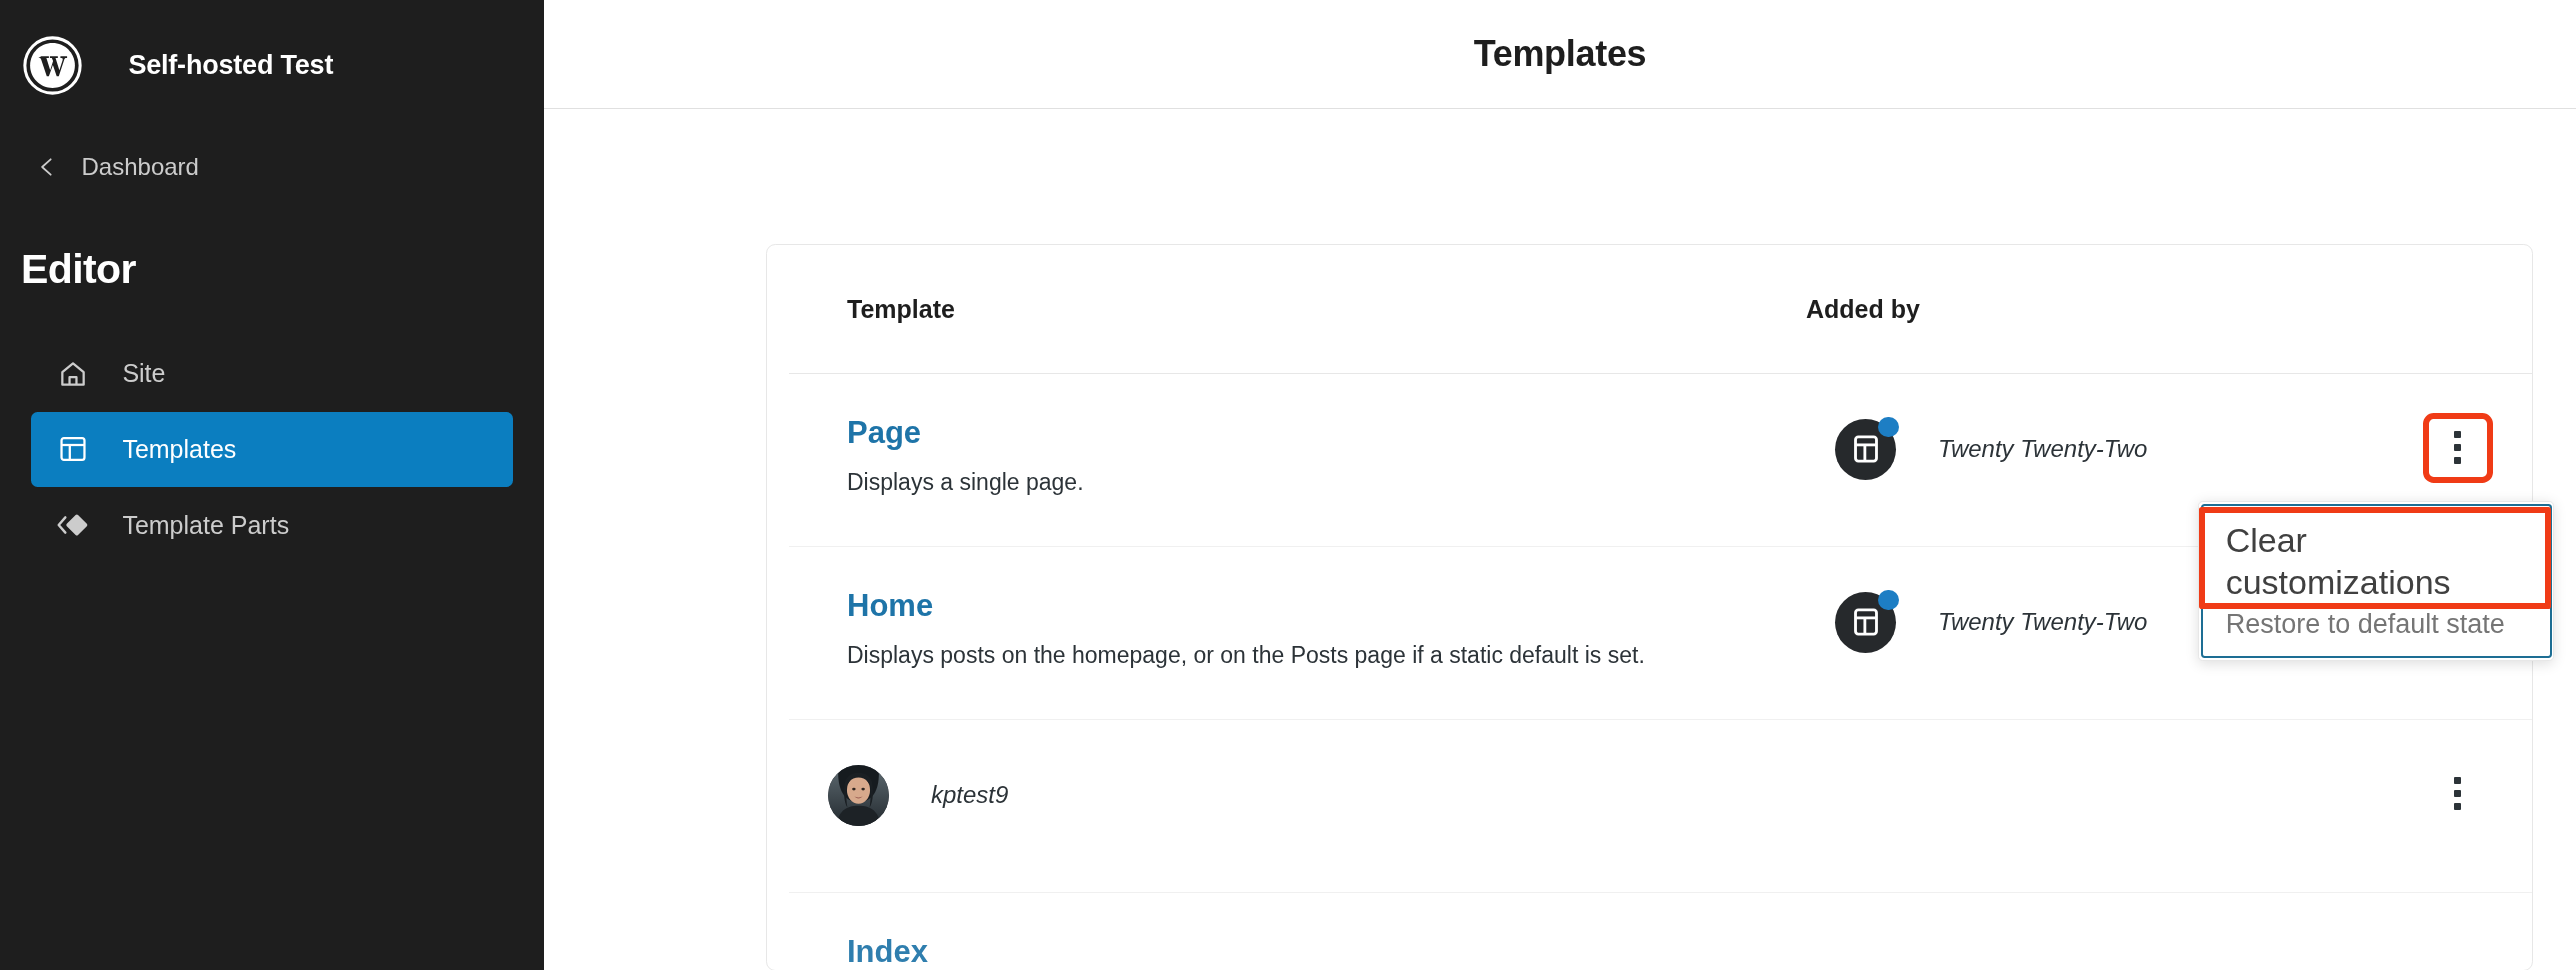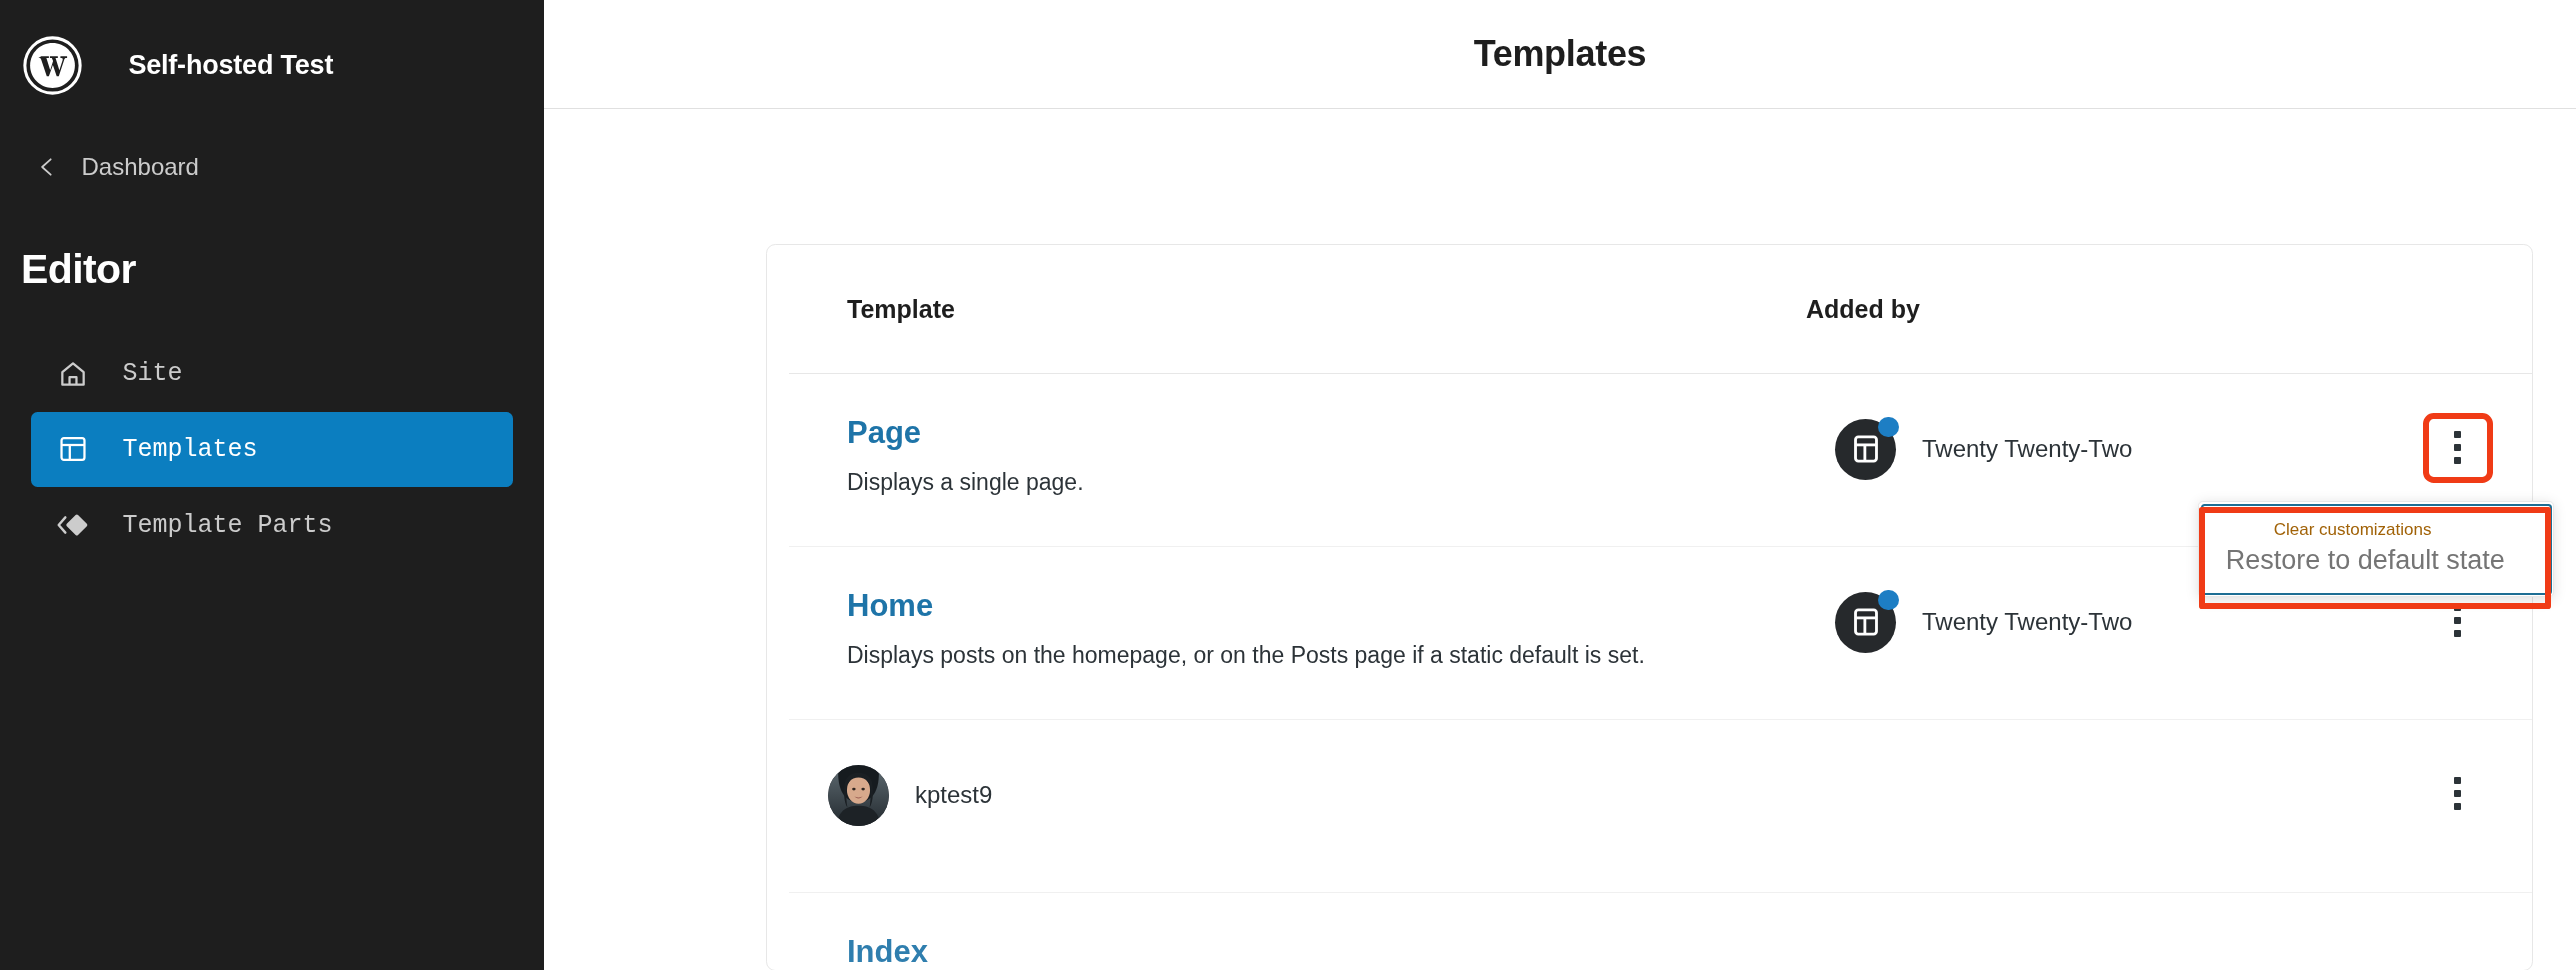--- a/index.html
+++ b/index.html
@@ -85,21 +85,20 @@
     font-weight: 700;
     letter-spacing: -0.6px;
     padding: 0 0 0 21px;
     margin-top: 54px;
   }
 
   .nav-list {
     margin-top: 43px;
     padding: 0 31px;
     list-style: none;
-    font-family: Liberation Mono, monospace;
   }
 
   .nav-item {
     display: flex;
     align-items: center;
     height: 75px;
     border-radius: 6.5px;
     padding-left: 22.4px;
     cursor: pointer;
     margin-bottom: 0.9px;
@@ -266,22 +265,23 @@
     height: 61px;
     border-radius: 50%;
     overflow: hidden;
     display: block;
     background: #3b3f46;
   }
 
   .author-name {
     font-size: 24px;
     color: #2c3338;
-    margin-left: 26px;
+    margin-left: 42px;
     white-space: nowrap;
+    font-style: italic;
   }
 
   
   .kebab {
     width: 58px;
     height: 58px;
     border: none;
     background: transparent;
     border-radius: 4.7px;
     display: flex;
@@ -341,25 +341,24 @@
     background: #ffffff;
     border: 2.8px solid #1d6e94;
     border-radius: 3.7px;
     padding: 13px 22.4px 15px 22.4px;
     cursor: pointer;
     position: relative;
     z-index: 42;
   }
 
   .menu-item-label {
-    font-size: 17px;
-    color: #a16207;
+    font-size: 34px;
+    color: #404040;
     display: block;
     line-height: 1.25;
-    margin-left: 48px;
   }
 
   .menu-item-sub {
     font-size: 27px;
     color: #757575;
     display: block;
     margin-top: 3.7px;
     line-height: 1.25;
   }
 

